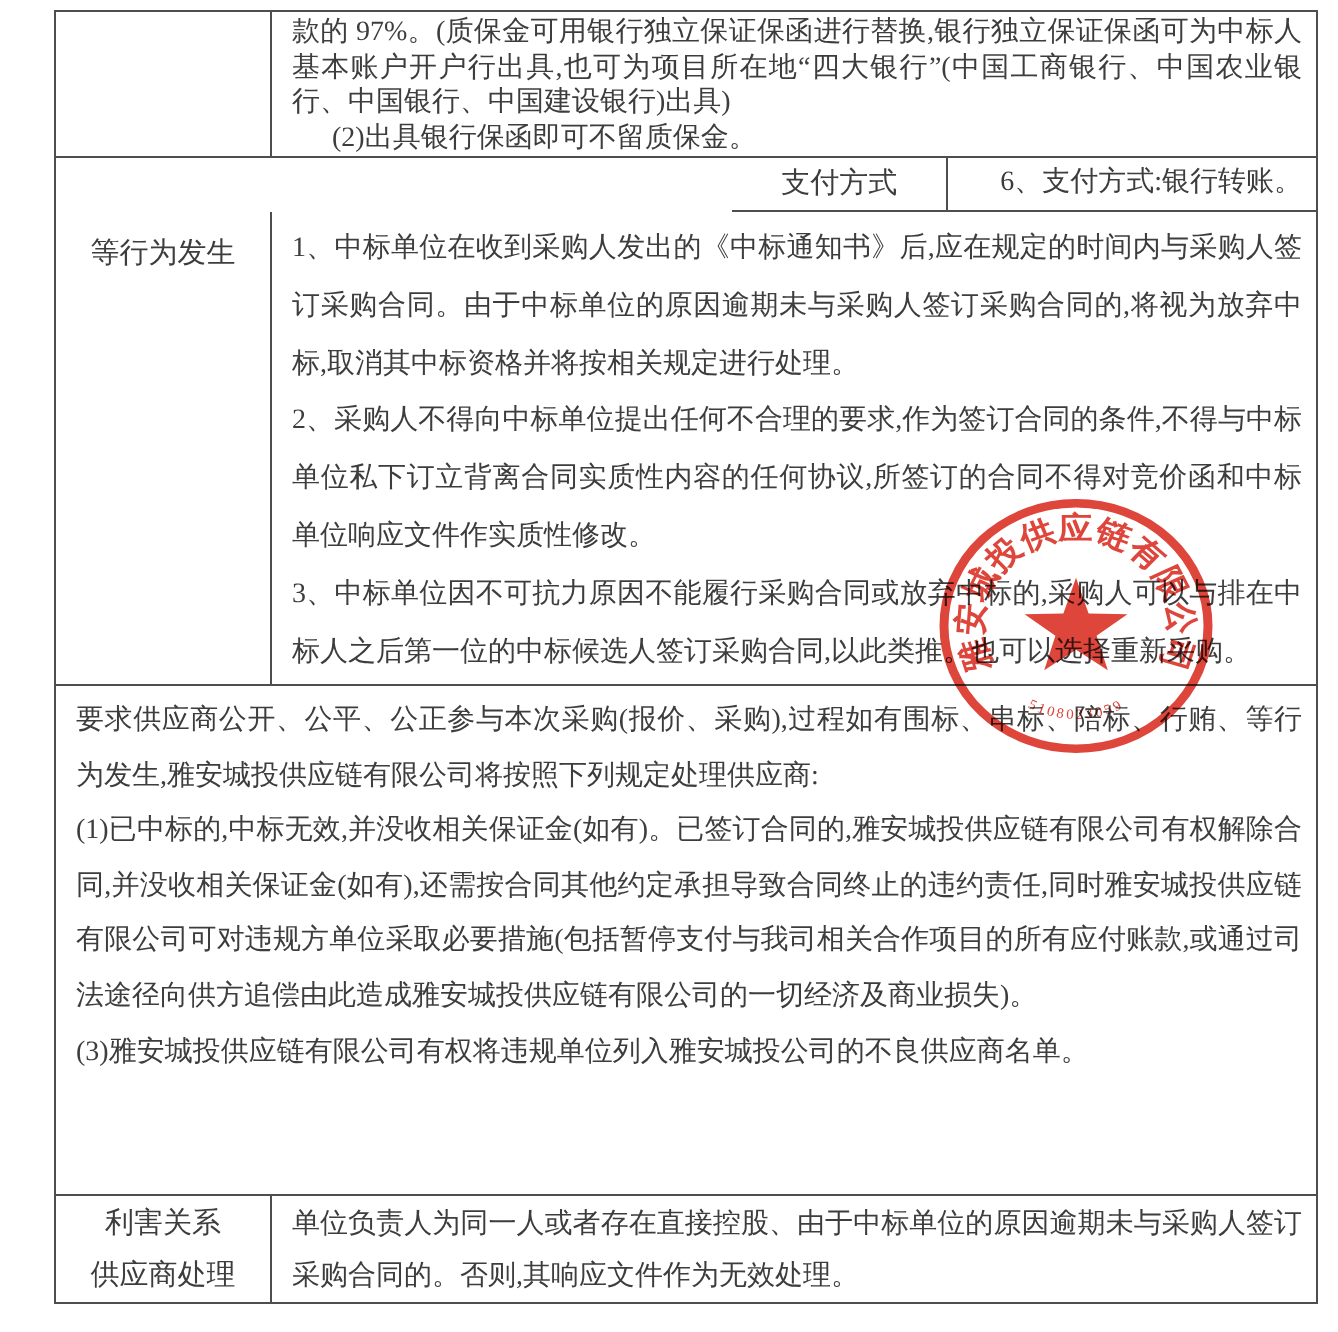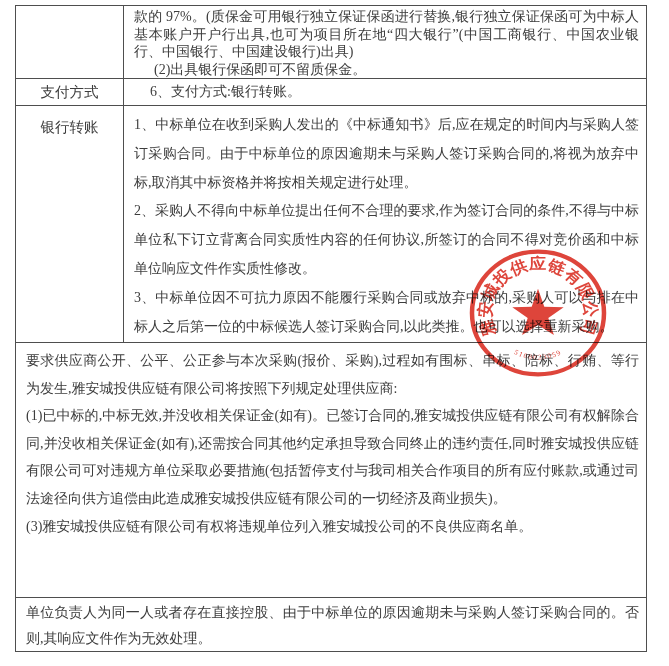--- a/index.html
+++ b/index.html
@@ -2,23 +2,23 @@
 <html><head>
 <meta charset="utf-8">
 <style>
   html,body{margin:0;padding:0;}
   body{
     width:669px;height:666px;position:relative;background:#ffffff;
     font-family:"Liberation Serif","DejaVu Serif",serif;
     color:#3d3d3d;overflow:hidden;
   }
   .terms-table{
-    position:absolute;left:15px;top:5px;width:632px;height:647px;
+    position:absolute;left:27px;top:5px;width:632px;height:647px;
     border:1px solid #4e4e4e;box-sizing:border-box;
-    display:flex;flex-direction:column;overflow:hidden;background:transparent;
+    display:flex;flex-direction:column;overflow:hidden;background:transparent;align-items:flex-end;
   }
   .row{display:flex;border-bottom:1px solid #4e4e4e;box-sizing:border-box;overflow:hidden;}
   .row:last-child{border-bottom:none;flex:1;}
   .r1{height:73px;}
   .r2{height:27px;gap:16px;}
   .r3{height:237px;}
   .r4{height:255px;}
   .r5{height:55px;}
   .label-cell{
     flex:0 0 108px;width:108px;border-right:1px solid #4e4e4e;box-sizing:border-box;
@@ -59,37 +59,39 @@
   </div>
 
   <div class="row r2">
     <div class="label-cell">支付方式</div>
     <div class="content-cell">
       <p>6、支付方式:银行转账。</p>
     </div>
   </div>
 
   <div class="row r3">
-    <div class="label-cell">银行转账</div>
+    <div class="label-cell">等行为发生</div>
     <div class="content-cell">
       <p>1、中标单位在收到采购人发出的《中标通知书》后,应在规定的时间内与采购人签订采购合同。由于中标单位的原因逾期未与采购人签订采购合同的,将视为放弃中标,取消其中标资格并将按相关规定进行处理。</p>
       <p>2、采购人不得向中标单位提出任何不合理的要求,作为签订合同的条件,不得与中标单位私下订立背离合同实质性内容的任何协议,所签订的合同不得对竞价函和中标单位响应文件作实质性修改。</p>
       <p>3、中标单位因不可抗力原因不能履行采购合同或放弃中标的,采购人可以与排在中标人之后第一位的中标候选人签订采购合同,以此类推。也可以选择重新采购。</p>
     </div>
   </div>
 
   <div class="row r4">
     <div class="content-cell">
       <p>要求供应商公开、公平、公正参与本次采购(报价、采购),过程如有围标、串标、陪标、行贿、等行为发生,雅安城投供应链有限公司将按照下列规定处理供应商:</p>
       <p>(1)已中标的,中标无效,并没收相关保证金(如有)。已签订合同的,雅安城投供应链有限公司有权解除合同,并没收相关保证金(如有),还需按合同其他约定承担导致合同终止的违约责任,同时雅安城投供应链有限公司可对违规方单位采取必要措施(包括暂停支付与我司相关合作项目的所有应付账款,或通过司法途径向供方追偿由此造成雅安城投供应链有限公司的一切经济及商业损失)。</p>
       <p>(3)雅安城投供应链有限公司有权将违规单位列入雅安城投公司的不良供应商名单。</p>
     </div>
   </div>
 
   <div class="row r5">
+    <div class="label-cell">利害关系
+供应商处理</div>
     <div class="content-cell">
       <p>单位负责人为同一人或者存在直接控股、由于中标单位的原因逾期未与采购人签订采购合同的。否则,其响应文件作为无效处理。</p>
     </div>
   </div>
 
 </div>
 
 <svg class="stamp" viewBox="0 0 142 142" preserveAspectRatio="none">
   <circle cx="71" cy="71" r="66" fill="none" stroke="#d9291d" stroke-width="4.5"></circle>
   <path id="sealTextArc" d="M 28.4 90.9 A 47 47 0 1 1 113.6 90.9" fill="none"></path>

